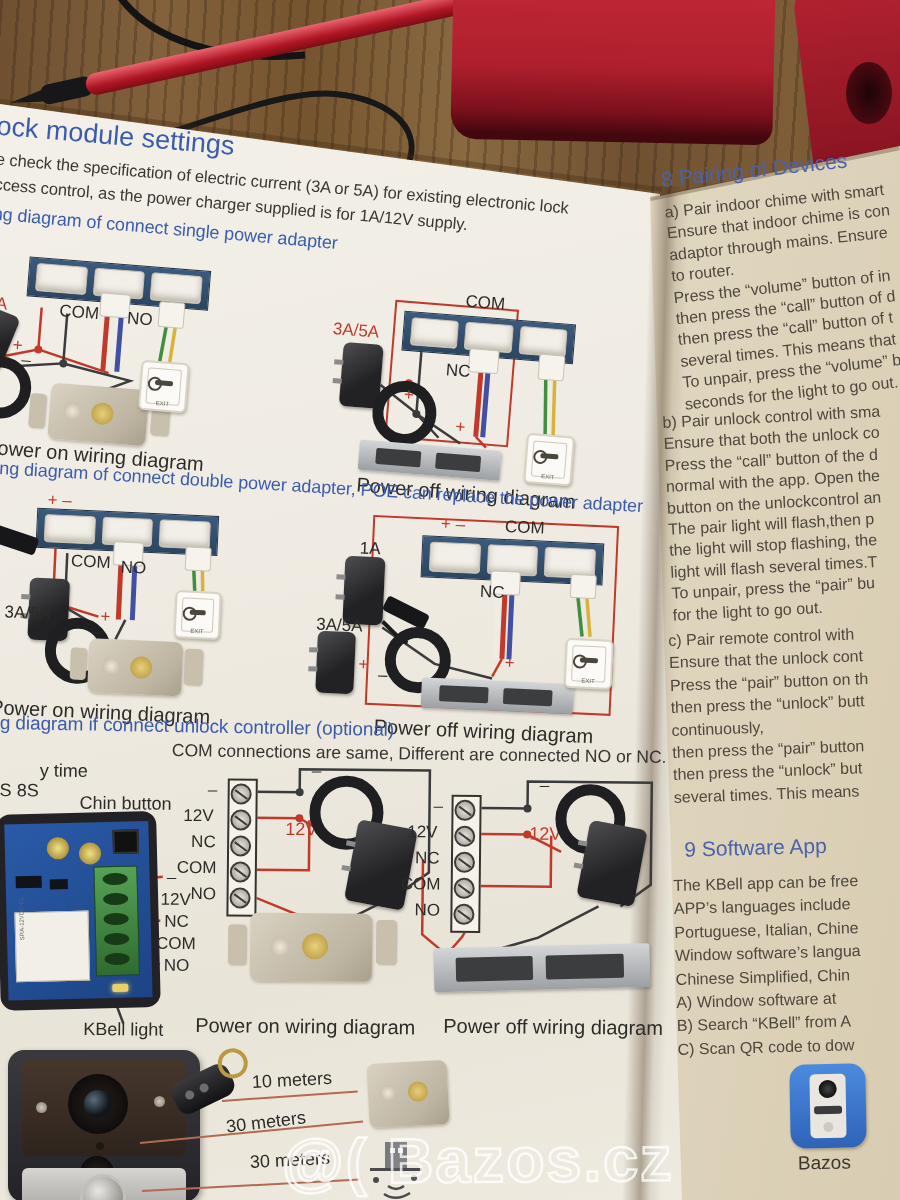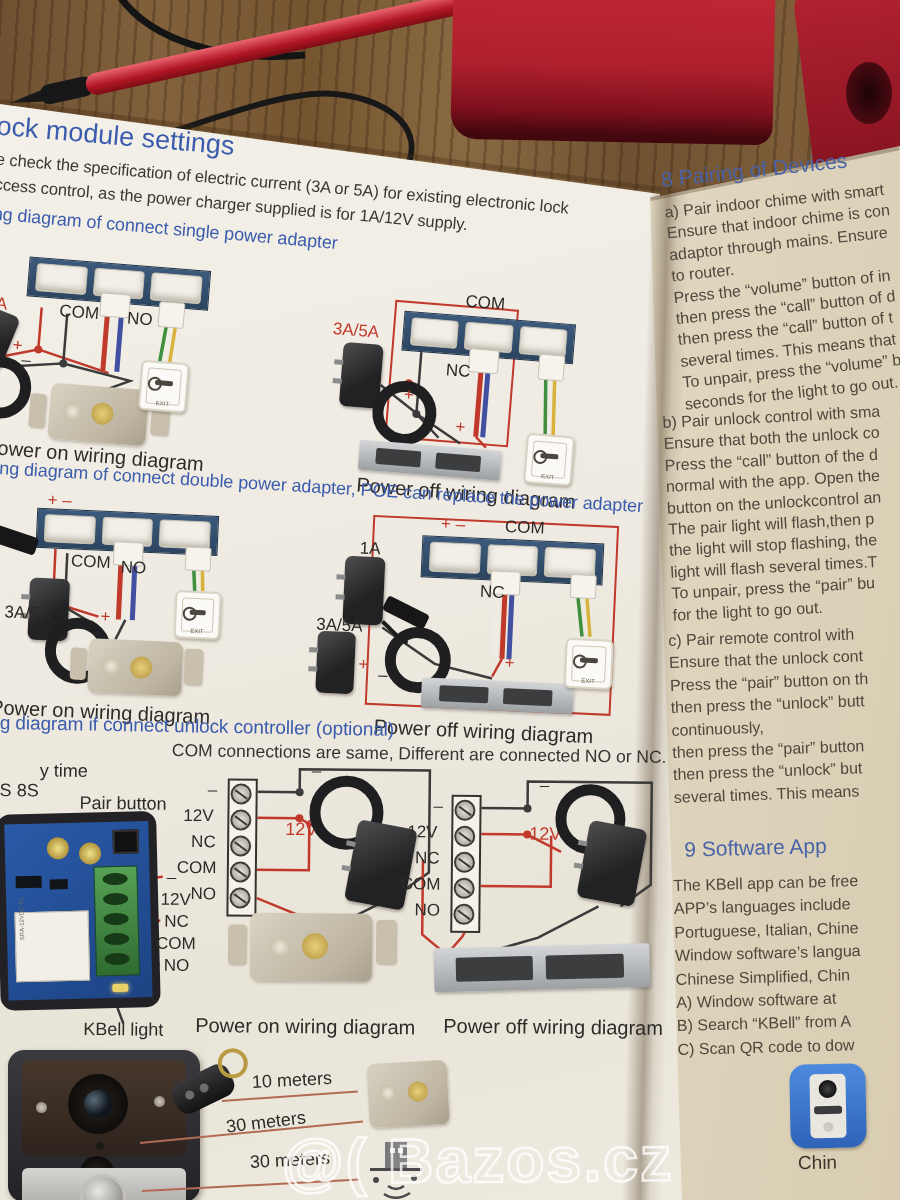--- a/index.html
+++ b/index.html
@@ -324,21 +324,21 @@
       <div class="cap" style="position:absolute;left:62px;top:206px;">Power off wiring diagram</div>
     </div>
   </div>
 
   <div class="abs sec-h" style="left:0;top:712px;font-size:19px;white-space:nowrap;transform:rotate(1deg);transform-origin:0 0;">g diagram if connect unlock controller (optional)</div>
   <div class="abs" style="left:172px;top:740px;font-size:17.5px;color:#363330;white-space:nowrap;transform:rotate(.8deg);transform-origin:0 0;">COM connections are same, Different are connected NO or NC.</div>
 
   <div class="abs" style="left:0;top:760px;width:668px;height:285px;transform:rotate(.6deg);transform-origin:0 0;">
     <div class="lbl" style="left:20px;top:0px;font-size:18px;margin-left:20px;">y time</div>
     <div class="lbl" style="left:0px;top:20px;font-size:18px;">S 8S</div>
-    <div class="lbl" style="left:80px;top:32px;font-size:18px;">Pair button</div>
+    <div class="lbl" style="left:80px;top:32px;font-size:18px;">Chin button</div>
 
     <svg class="wires" width="668" height="285">
       <line x1="120" y1="52" x2="130" y2="74" stroke="#c0392b" stroke-width="2.5"></line>
       <line x1="126" y1="262" x2="116" y2="236" stroke="#3b3b3b" stroke-width="2.5"></line>
       <line x1="164" y1="115" x2="138" y2="118" stroke="#c0392b" stroke-width="2.5"></line>
       <line x1="158" y1="137" x2="138" y2="138" stroke="#c0392b" stroke-width="2.5"></line>
       <line x1="162" y1="159" x2="138" y2="158" stroke="#c0392b" stroke-width="2.5"></line>
       <line x1="156" y1="181" x2="138" y2="178" stroke="#c0392b" stroke-width="2.5"></line>
       <line x1="162" y1="203" x2="138" y2="198" stroke="#c0392b" stroke-width="2.5"></line>
 
@@ -522,16 +522,16 @@
       <div class="rp" style="line-height:23.4px;">B)  Search “KBell” from A</div>
       <div class="rp" style="line-height:23.4px;">C)  Scan QR code to dow</div>
     </div>
   </div>
   <div class="kbell-ic abs" style="left:790px;top:1064px;transform:rotate(-1deg);">
     <div class="kb-body"></div>
       <div class="kb-cam"></div>
       <div class="kb-bar"></div>
       <div class="kb-dot"></div>
   </div>
-  <div class="abs" style="left:798px;top:1152px;font-size:19px;color:#3c362c;transform:rotate(-1deg);">Chin</div>
+  <div class="abs" style="left:798px;top:1152px;font-size:19px;color:#3c362c;transform:rotate(-1deg);">Bazos</div>
 
   <div class="abs watermark">@( Bazos.cz</div>
 </div>
 
 </body></html>

